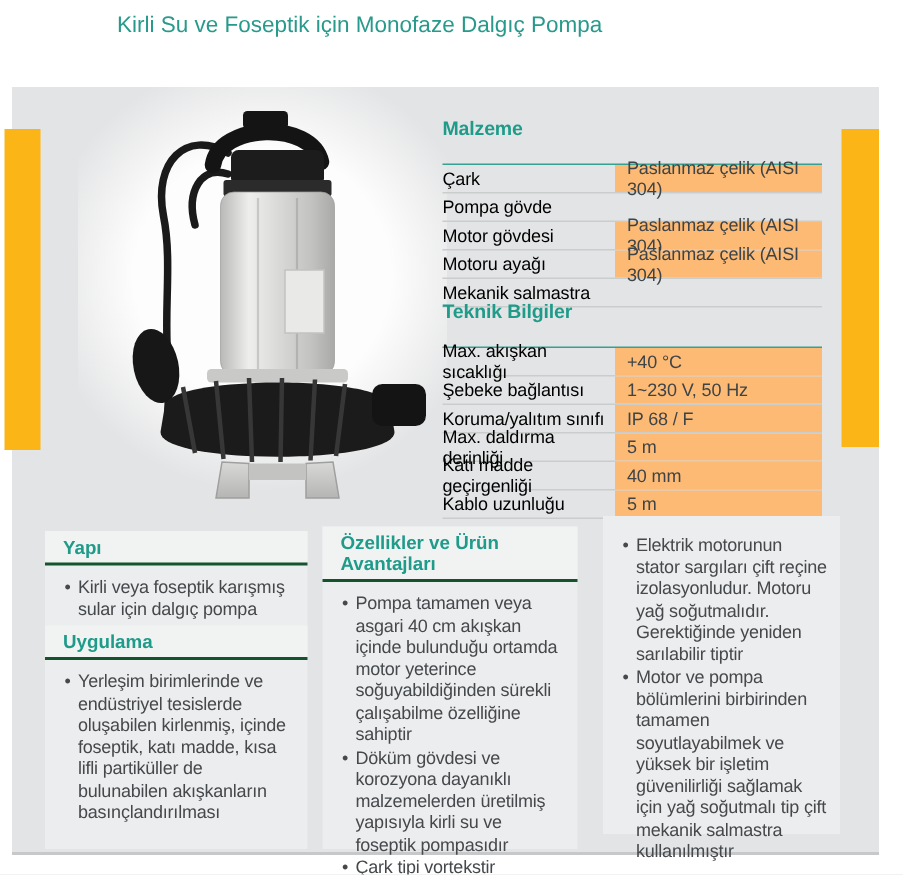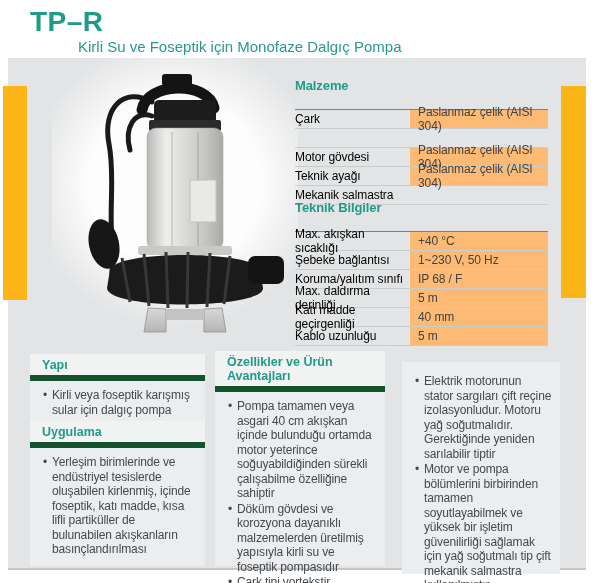--- a/index.html
+++ b/index.html
@@ -50,42 +50,41 @@
   .spec-label { width: 115px; display: flex; align-items: center; color: #000000; }
   .spec-value {
     flex: 1; background: #fdba74; display: flex; align-items: center;
     padding-left: 8px; color: #3e4447;
   }
 
   
   .panel { position: absolute; background: #ecedee; }
   .panel-1 { left: 30px;  top: 354px; width: 175px; height: 212px; }
   .panel-2 { left: 215px; top: 351px; width: 170px; height: 215px; }
-  .panel-3 { left: 402px; top: 362px; width: 158px; height: 212px; }
+  .panel-3 { left: 402px; top: 344px; width: 158px; height: 212px; }
   .section-header {
     background: #f1f2f2; color: #1f9b8a; font-weight: bold; font-size: 12.5px;
-    padding: 4px 12px 3px 12px; border-bottom: 6px solid #14532d;
+    padding: 4px 12px 3px 12px; border-bottom: 2px solid #14532d;
   }
   .section-header.second { margin-top: 4px; }
   .bullets { list-style: none; padding: 7px 8px 0 13px; }
   .bullets li {
     position: relative; padding-left: 9px; font-size: 12px;
     line-height: 14.5px; color: #46494c; letter-spacing: -0.15px;
     margin-bottom: 1px;
   }
   .bullets li::before {
     content: "\2022"; position: absolute; left: 0; top: 0; color: #46494c;
   }
   .panel-3 .bullets { padding-top: 12px; }
 </style>
 </head>
 <body>
 
 <div class="title-block">
-  <div class="page-title">TP–R</div>
   <div class="page-subtitle">Kirli Su ve Foseptik için Monofaze Dalgıç Pompa</div>
 </div>
 
 <div class="sheet"></div>
 <div class="accent-bar left"></div>
 <div class="accent-bar right"></div>
 
 <div class="photo">
   <svg viewBox="0 0 246 278">
     <defs>
@@ -131,27 +130,28 @@
   </svg>
 </div>
 
 <div class="spec-table materials">
   <div class="spec-title">Malzeme</div>
   <div class="spec-row">
     <div class="spec-label">Çark</div>
     <div class="spec-value">Paslanmaz çelik (AISI 304)</div>
   </div>
   <div class="spec-row">
+    <div class="spec-label">Pompa gövde</div>
   </div>
   <div class="spec-row">
     <div class="spec-label">Motor gövdesi</div>
     <div class="spec-value">Paslanmaz çelik (AISI 304)</div>
   </div>
   <div class="spec-row">
-    <div class="spec-label">Teknik ayağı</div>
+    <div class="spec-label">Motoru ayağı</div>
     <div class="spec-value">Paslanmaz çelik (AISI 304)</div>
   </div>
   <div class="spec-row">
     <div class="spec-label">Mekanik salmastra</div>
   </div>
 </div>
 
 <div class="spec-table tech">
   <div class="spec-title">Teknik Bilgiler</div>
   <div class="spec-row">

